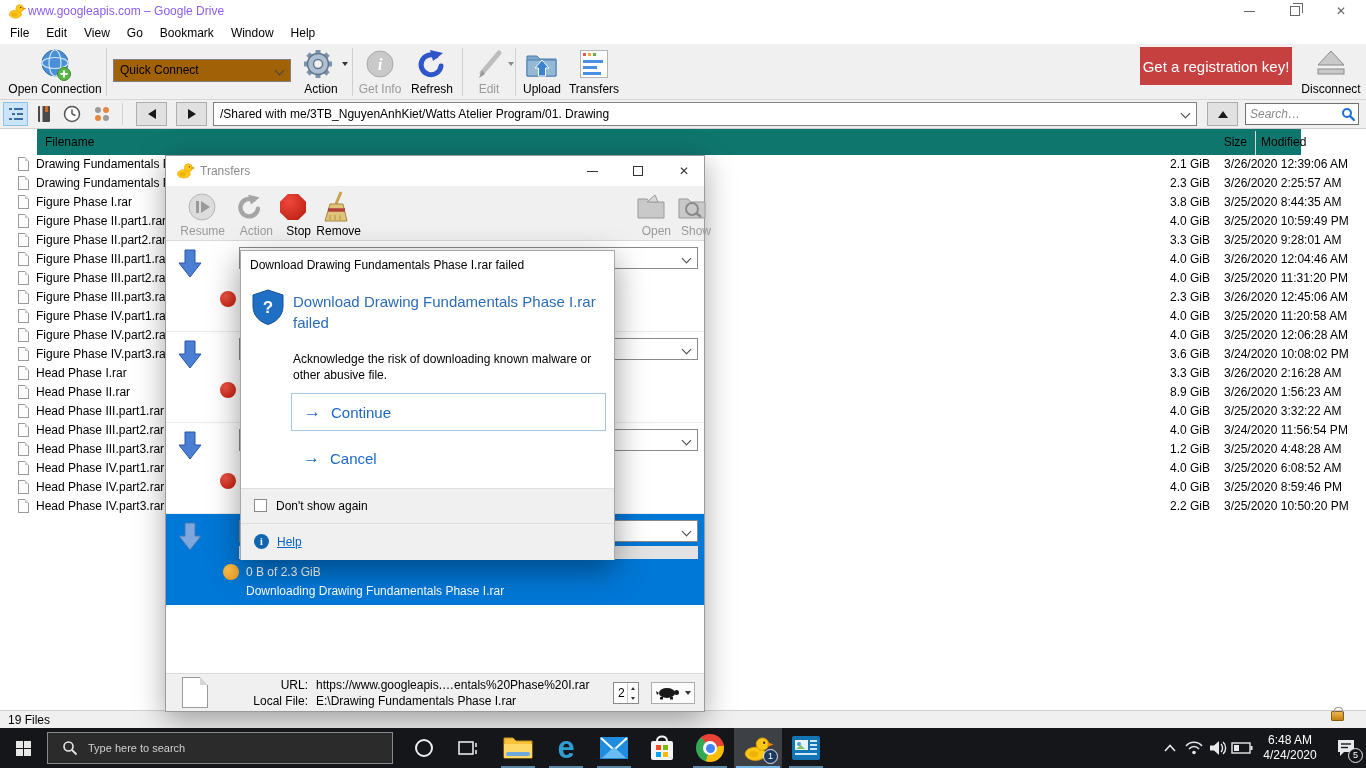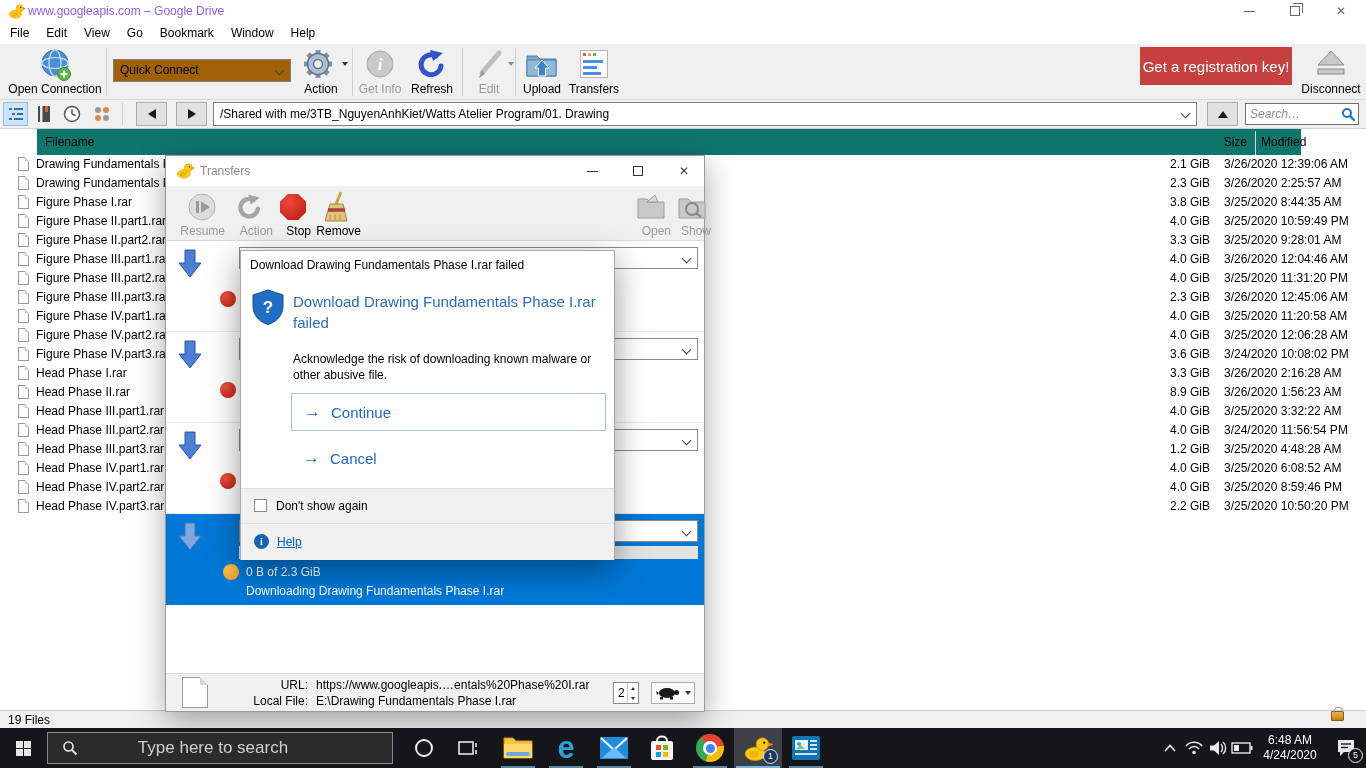--- a/index.html
+++ b/index.html
@@ -95,21 +95,21 @@
   .dlg-foot2 { position:absolute; left:0; top:272px; width:373px; height:37px; background:#f0f0f0; border-top:1px solid #dfdfdf; }
   .infoc { position:absolute; left:13px; top:10px; width:15px; height:15px; border-radius:50%; background:#1266b1; color:#fff; font-size:10px; font-weight:bold; text-align:center; line-height:15px; font-family:"Liberation Serif",serif; }
   .helplink { position:absolute; left:36px; top:11px; color:#0563c1; text-decoration:underline; }
 
   
   .taskbar { position:absolute; left:0; top:728px; width:1366px; height:40px; background:#14161a; }
   .startbtn { position:absolute; left:0; top:0; width:47px; height:40px; display:flex; align-items:center; justify-content:center; }
   .winlogo { display:grid; grid-template-columns:7px 7px; grid-template-rows:7px 7px; gap:1px; }
   .winlogo div { background:#e8e8e8; }
   .tsearch { position:absolute; left:47px; top:4px; width:346px; height:32px; background:#2b2b2b; border:1px solid #8a8a8a; display:flex; align-items:center; }
-  .tsearch input { background:transparent; border:none; outline:none; color:#d6d6d6; font-size:17px; width:250px; font-family:"Liberation Sans",sans-serif;text-align:center; }
+  .tsearch input { background:transparent; border:none; outline:none; color:#d6d6d6; font-size:11px; width:250px; font-family:"Liberation Sans",sans-serif; }
   .tsearch input::placeholder { color:#cfcfcf; }
   .tbicon { position:absolute; top:0; width:48px; height:40px; display:flex; align-items:center; justify-content:center; }
   .tbicon .under { position:absolute; left:7px; bottom:0; width:34px; height:2px; background:#5c87a5; }
   .tbicon.active { background:#3d4045; }
   .tbicon.active .under { background:#76b9ed; left:2px; width:44px; }
   .badge1 { position:absolute; right:4px; bottom:4px; width:15px; height:15px; border-radius:50%; background:#1e3a5f; border:1px solid #dfe8f2; color:#fff; font-size:9px; text-align:center; line-height:13px; }
   .tray { position:absolute; right:0; top:0; height:40px; display:flex; align-items:center; }
   .trayic { width:24px; height:40px; display:flex; align-items:center; justify-content:center; }
   .clock { width:64px; text-align:center; color:#fff; line-height:15px; margin:0 4px; }
   .notif { position:relative; width:40px; height:40px; display:flex; align-items:center; justify-content:center; }

